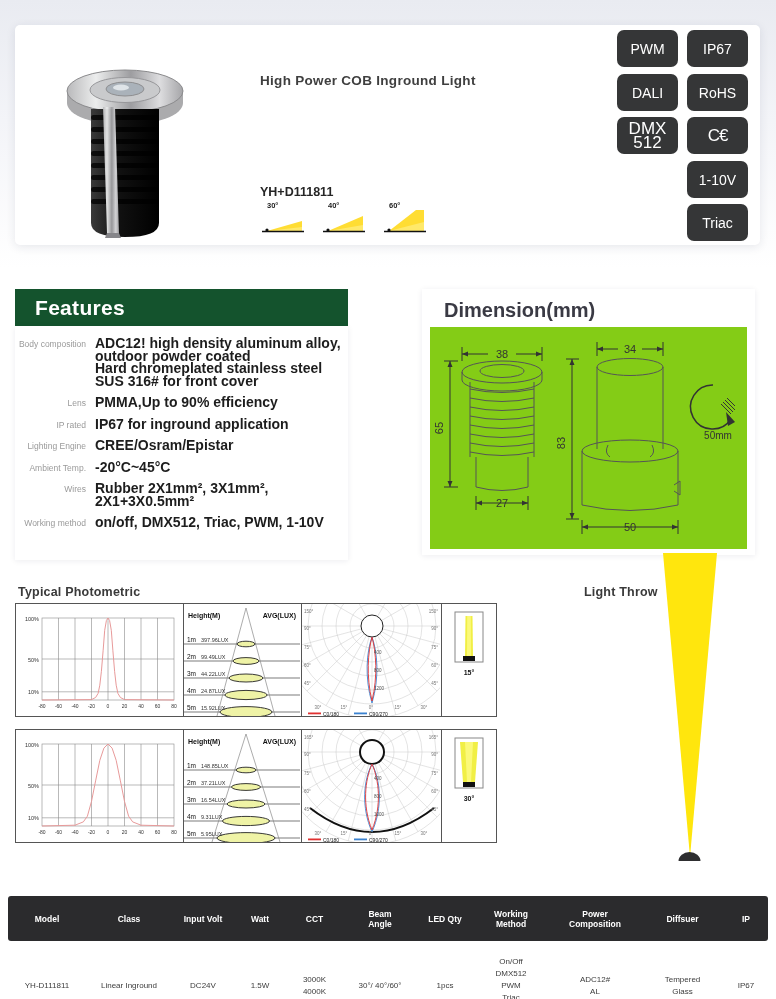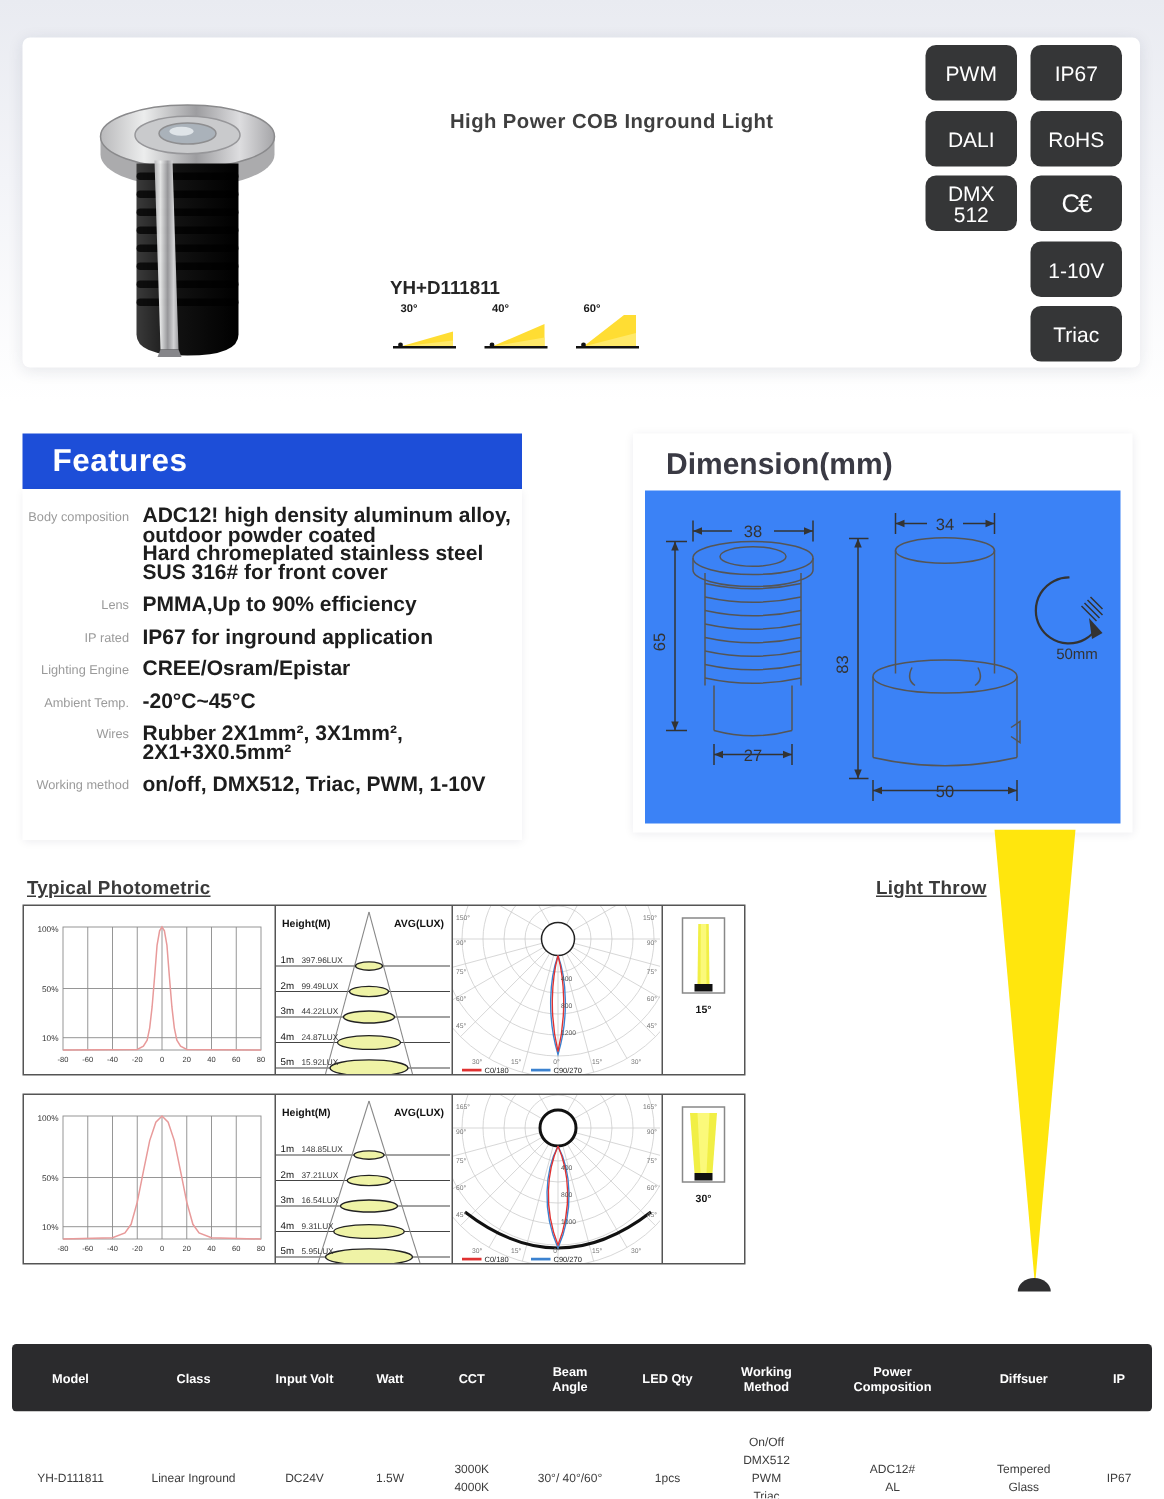--- a/index.html
+++ b/index.html
@@ -6,49 +6,49 @@
   html,body { width:776px; background:#fff; }
   body { font-family:"Liberation Sans","DejaVu Sans",sans-serif; color:#222; }
   #page { position:relative; width:776px; height:999px; overflow:hidden; background:#fff; }
   .bg-top { position:absolute; left:0; top:0; width:776px; height:268px;
             background:linear-gradient(180deg,#e9ebf1 0%,#f3f4f8 45%,#ffffff 100%); }
   .pre { white-space:pre-line; }
 
   
   .card { position:absolute; left:15px; top:25px; width:745px; height:220px; background:#fff;
           border-radius:5px; box-shadow:0 2px 10px rgba(30,40,70,.10); }
-  .title { position:absolute; left:245px; top:48px; font-size:13.5px; font-weight:600; color:#3f3f3f; letter-spacing:.3px;margin-left:40px; }
+  .title { position:absolute; left:245px; top:48px; font-size:13.5px; font-weight:600; color:#3f3f3f; letter-spacing:.3px; }
   .model { position:absolute; left:245px; top:160px; font-size:12.5px; font-weight:700; color:#262626; }
   .beam-icons { position:absolute; left:245px; top:176px; display:flex; gap:13px; }
   .beam-ic { position:relative; width:48px; height:40px; }
   .beam-ic .lbl { position:absolute; left:7px; top:0; font-size:7.5px; font-weight:700; color:#1c1c1c; }
   .beam-ic svg { position:absolute; left:0; top:9px; }
   .badge { position:absolute; width:61px; height:37px; background:#353637; border-radius:7px; color:#fff;
            display:flex; align-items:center; justify-content:center; font-size:14px; text-align:center; line-height:14px; }
   .badge.ce { font-size:17px; letter-spacing:-1px; }
-  .badge.small2 { font-size:14px; }
-
-  
-  .feat-bar { position:absolute; left:15px; top:289px; width:333px; height:37px; background:#1d4ed8;
+  .badge.small2 { font-size:17px; }
+
+  
+  .feat-bar { position:absolute; left:15px; top:289px; width:333px; height:37px; background:#14532d;
               display:flex; align-items:center; padding-left:20px; }
   .feat-bar span { color:#fff; font-size:21px; font-weight:700; letter-spacing:.3px; }
   .feat-card { position:absolute; left:15px; top:326px; width:333px; height:234px; background:#fff;
                box-shadow:0 1px 6px rgba(20,30,60,.08); padding-top:11px; }
   .feat-row { display:flex; margin-bottom:9px; }
   .feat-row .fl { width:80px; text-align:right; padding-right:9px; font-size:8.5px; color:#9a9a9a; padding-top:2px; flex:none; }
   .feat-row .fv { flex:1; font-size:14px; font-weight:700; color:#1d1d1d; line-height:12.5px; padding-right:6px; }
 
   
   .dim-panel { position:absolute; left:422px; top:289px; width:333px; height:266px; background:#fff;
                box-shadow:0 1px 6px rgba(20,30,60,.08); }
   .dim-title { position:absolute; left:22px; top:10px; font-size:20px; font-weight:700; color:#3a3a44; }
-  .dim-draw { position:absolute; left:8px; top:38px; width:317px; height:222px; background:#3b82f6; }
-
-  
-  .sec-h { position:absolute; font-size:12.5px; font-weight:700; color:#3a3a3a; letter-spacing:.2px;text-decoration:underline; }
+  .dim-draw { position:absolute; left:8px; top:38px; width:317px; height:222px; background:#84cc16; }
+
+  
+  .sec-h { position:absolute; font-size:12.5px; font-weight:700; color:#3a3a3a; letter-spacing:.2px; }
   .pm-box { position:absolute; left:15px; width:482px; height:114px; border:1px solid #555; background:#fff; display:flex; }
   .pm-box .panel { height:100%; border-right:1px solid #555; }
   .pm-box .panel:last-child { border-right:none; }
 
   
   .throw-beam { position:absolute; left:640px; top:553px; width:100px; height:312px; }
 
   
   .spec-table { position:absolute; left:8px; top:862px; width:760px; }
   .t-head { display:flex; background:#2b2b2d; border-radius:3px; height:45px; align-items:center;margin-top:34px; }

